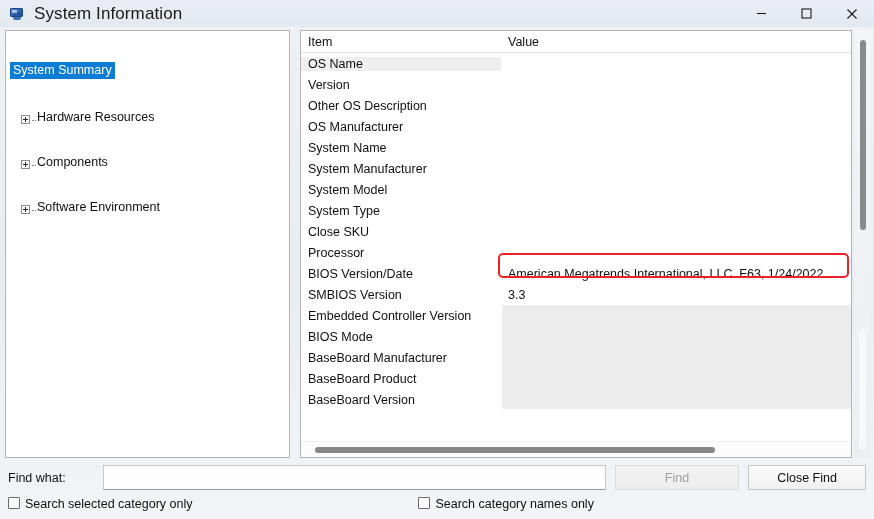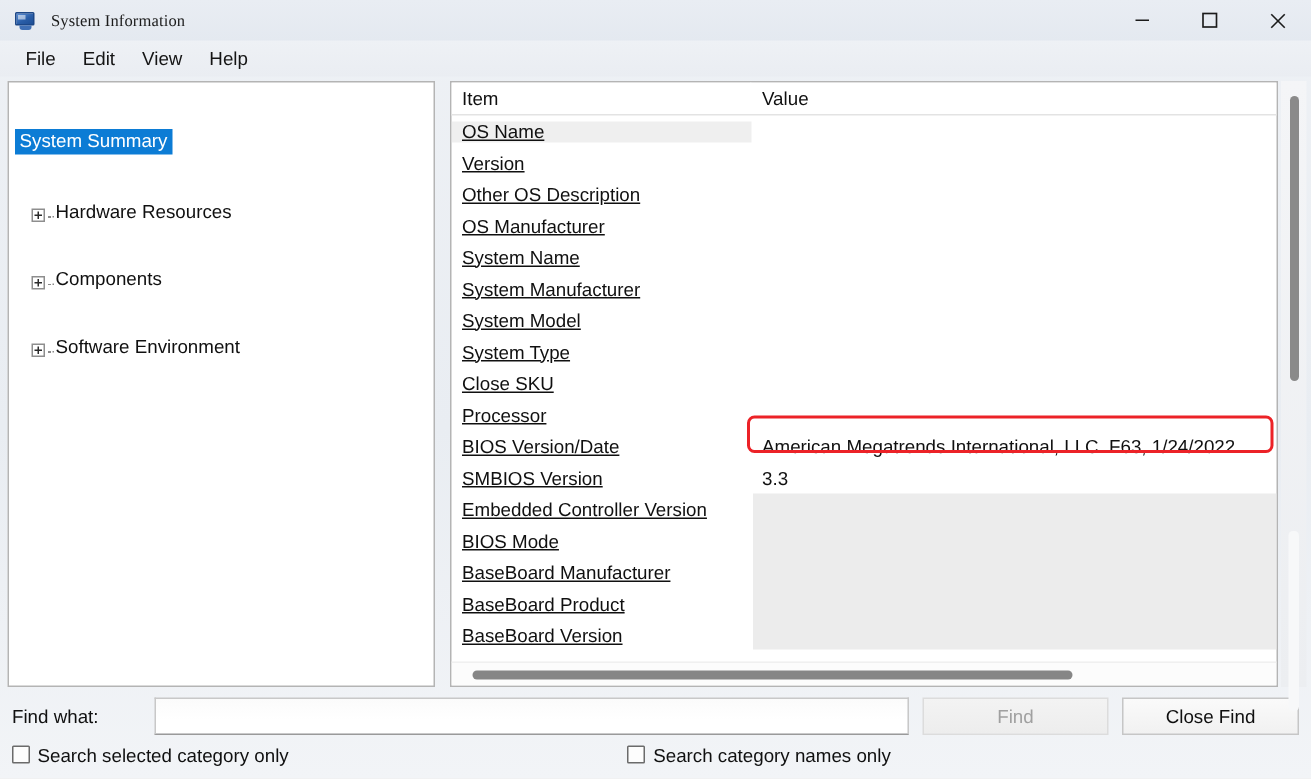--- a/index.html
+++ b/index.html
@@ -49,22 +49,22 @@
     content: ""; position: absolute;
     left: 1px; top: 1px; width: 5px; height: 3px;
     background: rgba(255,255,255,.55);
   }
   #app-icon .base {
     position: absolute; left: 4px; top: 11px;
     width: 8px; height: 3px;
     background: #3f6fb5; border-radius: 0 0 2px 2px;
   }
   #title-text {
-    font-size: 11px; color: #1b1b1b;
-    letter-spacing: .1px; white-space: nowrap; font-family: Liberation Serif, serif;
+    font-size: 17px; color: #1b1b1b;
+    letter-spacing: .1px; white-space: nowrap;
   }
   #win-controls {
     position: absolute; right: 0; top: 0;
     height: 27px; display: flex;
   }
   .win-btn {
     width: 45px; height: 27px;
     display: flex; align-items: center; justify-content: center;
     cursor: default;
   }
@@ -186,21 +186,21 @@
   }
   #rows { position: relative; }
   .lrow {
     height: 21px;
     display: flex; align-items: center;
     font-size: 12.5px; color: #101010;
     cursor: default; white-space: nowrap;
   }
   .lrow .icell {
     width: 200px; flex: 0 0 200px;
-    padding-left: 7px; overflow: hidden; text-decoration: underline;
+    padding-left: 7px; overflow: hidden;
   }
   .lrow .vcell {
     flex: 1 1 auto; padding-left: 7px; overflow: hidden;
   }
   .lrow.selected .icell { background: #efefef; }
 
   
   #value-block {
     position: absolute;
     left: 201px; top: 252px;
@@ -352,26 +352,20 @@
       </div>
       <div class="win-btn" id="btn-close">
         <svg width="12" height="12" viewBox="0 0 12 12">
           <line x1="1.5" y1="1.5" x2="10.5" y2="10.5" stroke="#1b1b1b" stroke-width="1.1"></line>
           <line x1="10.5" y1="1.5" x2="1.5" y2="10.5" stroke="#1b1b1b" stroke-width="1.1"></line>
         </svg>
       </div>
     </div>
   </div>
 
-  <div id="menubar">
-    <div class="menu-item">File</div>
-    <div class="menu-item">Edit</div>
-    <div class="menu-item">View</div>
-    <div class="menu-item">Help</div>
-  </div>
 
   <div id="body-area">
 
     <div id="tree-pane">
       <div class="tree-row root">
         <span class="tlabel">System Summary</span>
       </div>
       <div class="tree-row child">
         <span class="twisty">
             <span class="box"></span>

